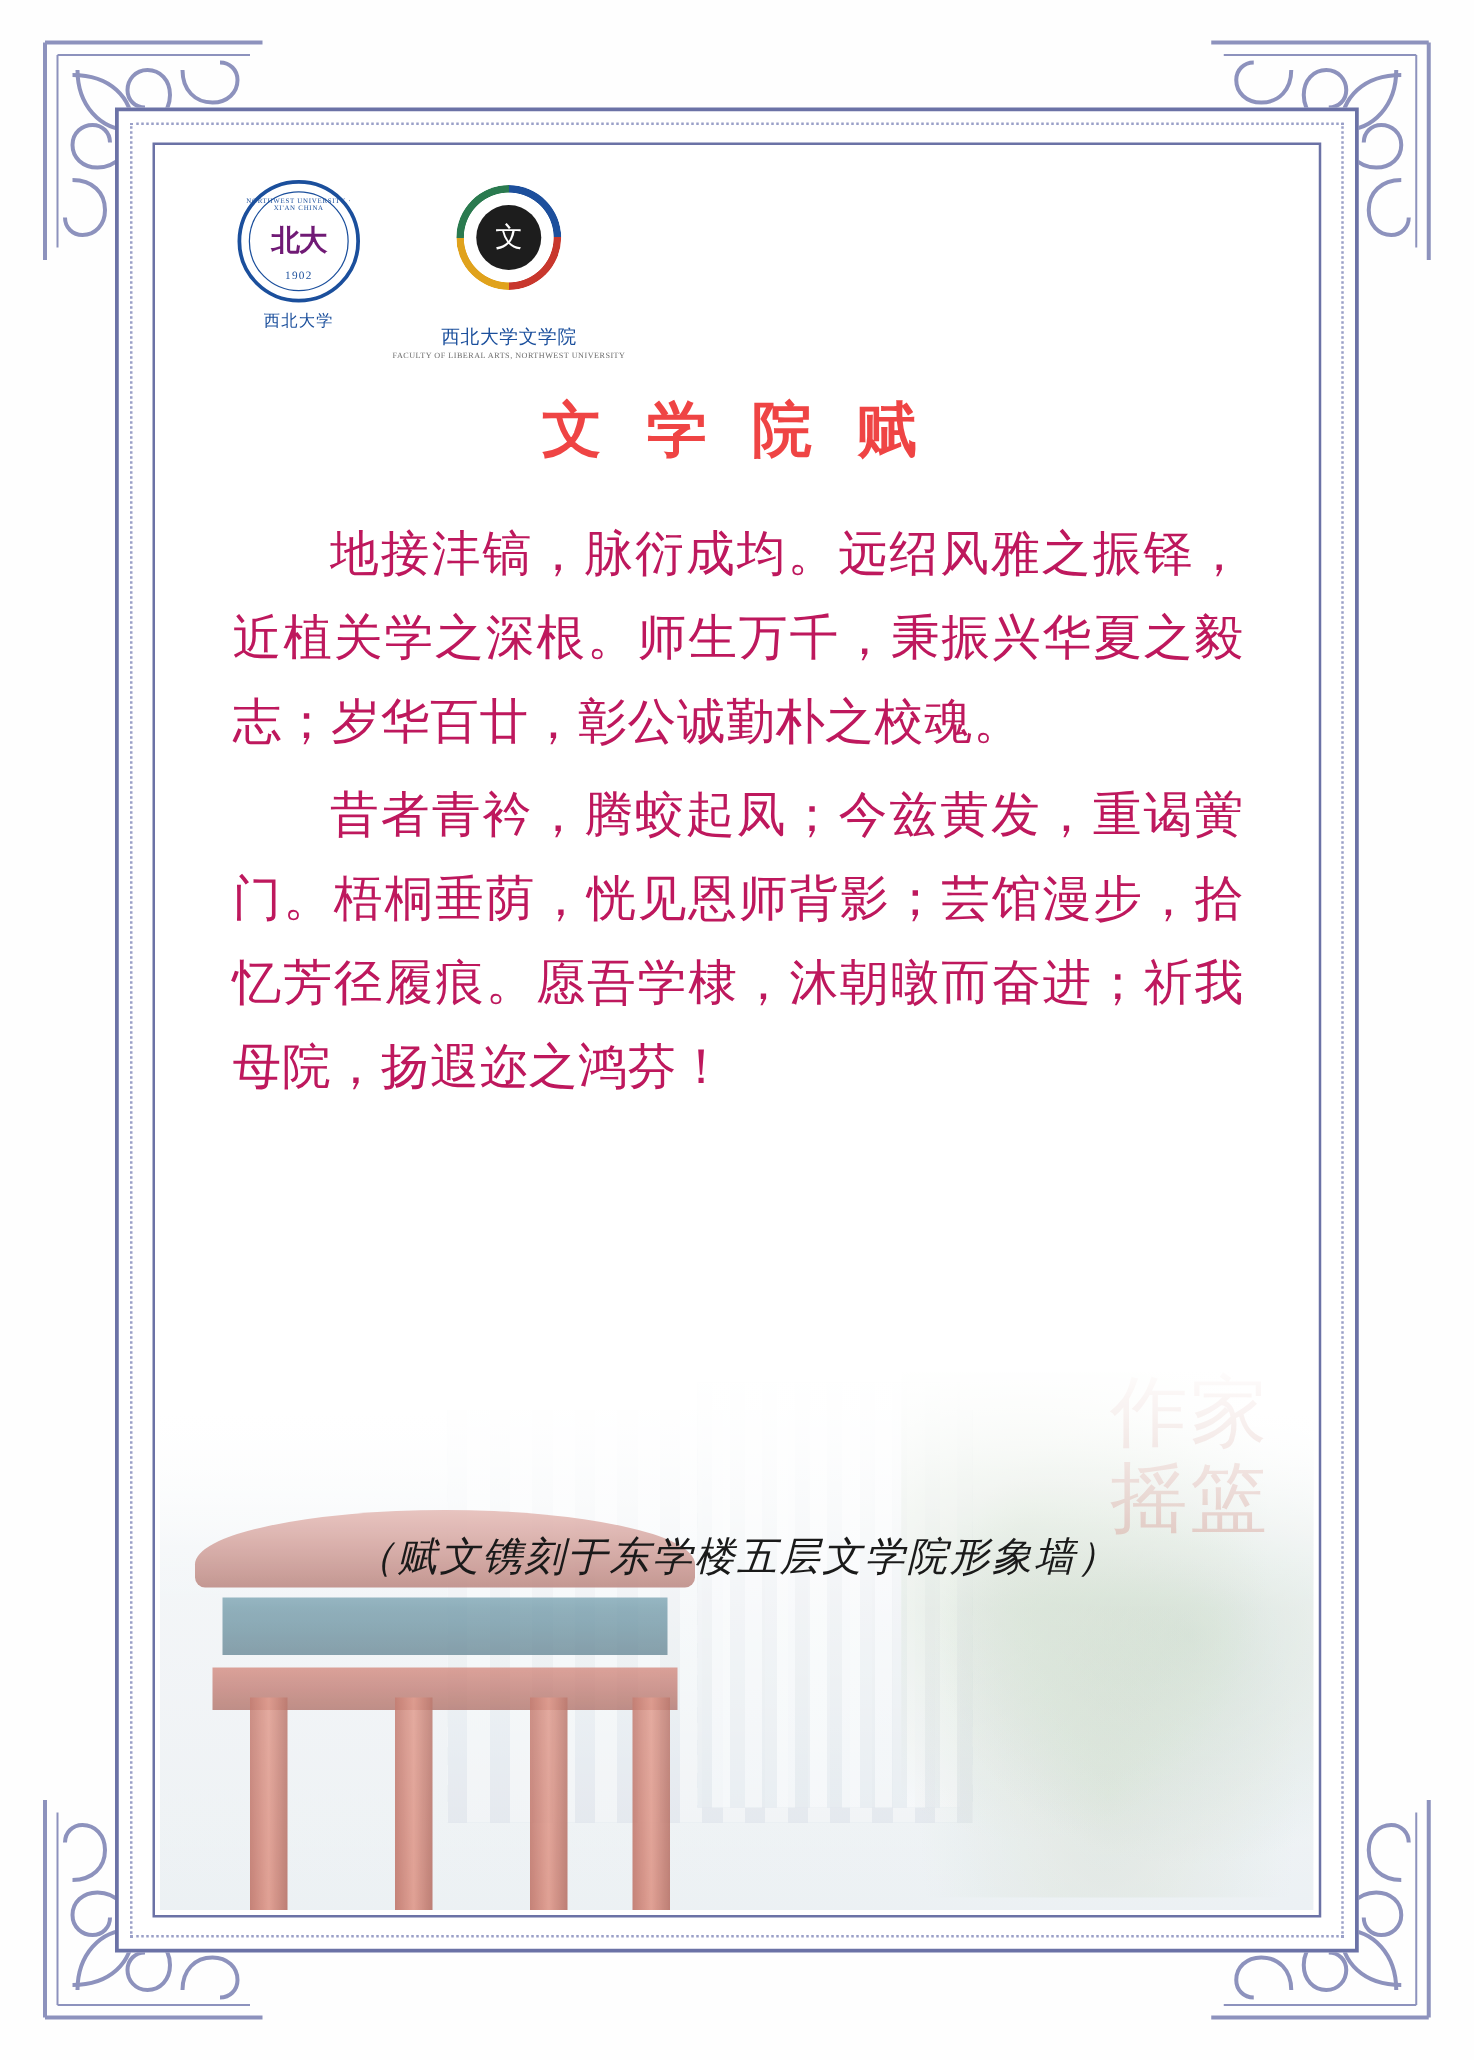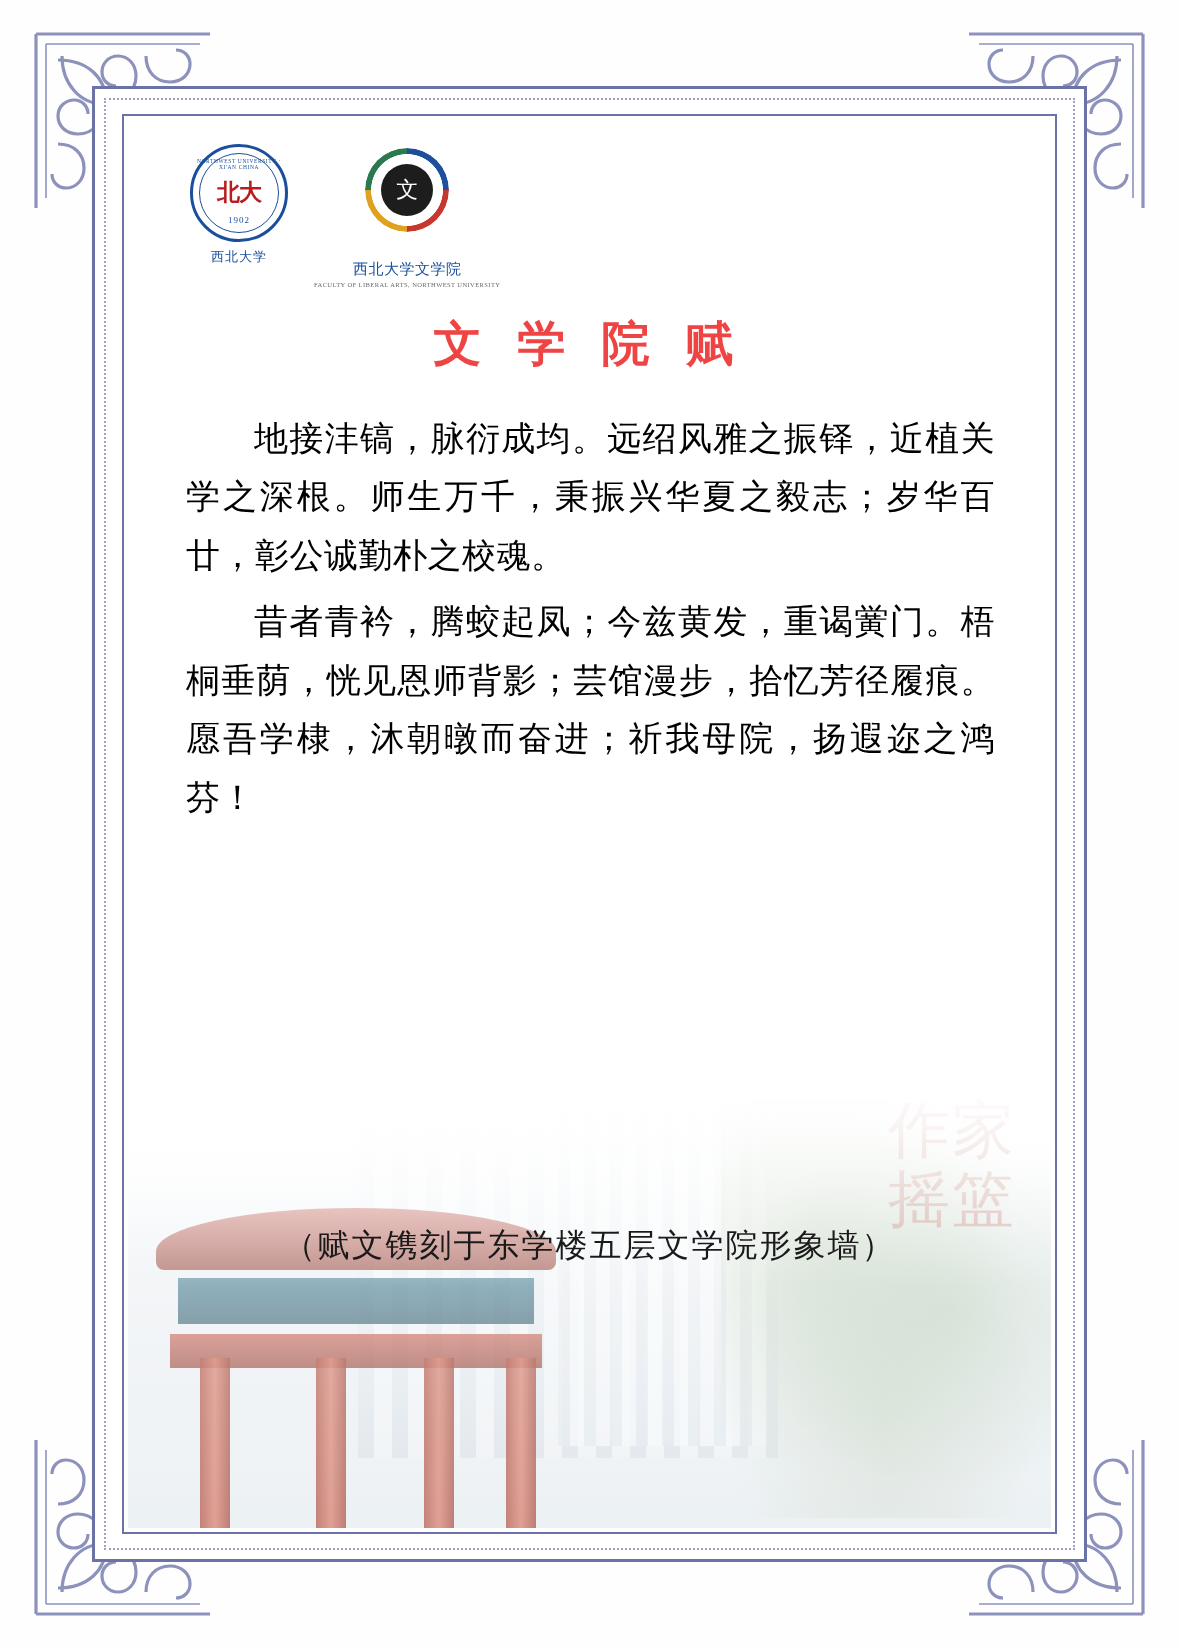--- a/index.html
+++ b/index.html
@@ -218,21 +218,21 @@
     content: "";
     position: absolute;
     inset: 6px;
     border: 1px solid #1b4f9c;
     border-radius: 50%;
   }
   .seal-mark {
     position: absolute;
     left: 50%; top: 50%;
     transform: translate(-50%,-52%);
-    color: #b91c1c;
+    color: #701a75;
     font-size: 23px;
     font-weight: bold;
     letter-spacing: -1px;
     line-height: 1;
     z-index: 2;
   }
   .seal-year {
     position: absolute;
     left: 0; right: 0; bottom: 14px;
     color: #1b4f9c;
@@ -308,35 +308,36 @@
     font-family: "Liberation Serif", "DejaVu Serif", serif;
   }
   .body-text {
     position: absolute;
     left: 58px;
     right: 56px;
     top: 290px;
   }
   .body-text p {
     margin: 0 0 8px 0;
-    font-size: 34px;
+    font-size: 39px;
     line-height: 1.72;
-    color: #000000;
+    color: #be185d;
     text-align: justify;
     text-indent: 2em;
     font-family: "Liberation Serif", "DejaVu Serif", serif;
     letter-spacing: .5px;
   }
   .caption {
     position: absolute;
     left: 0; right: 0;
     top: 1104px;
     text-align: center;
     font-size: 32px;
     color: #1a1a1a;
+    font-style: italic;
     font-family: "Liberation Serif", "DejaVu Serif", serif;
     letter-spacing: 2px;
   }
 </style>
 </head>
 <body>
 
 <div class="poster">
 
   <div class="ornament-frame">

